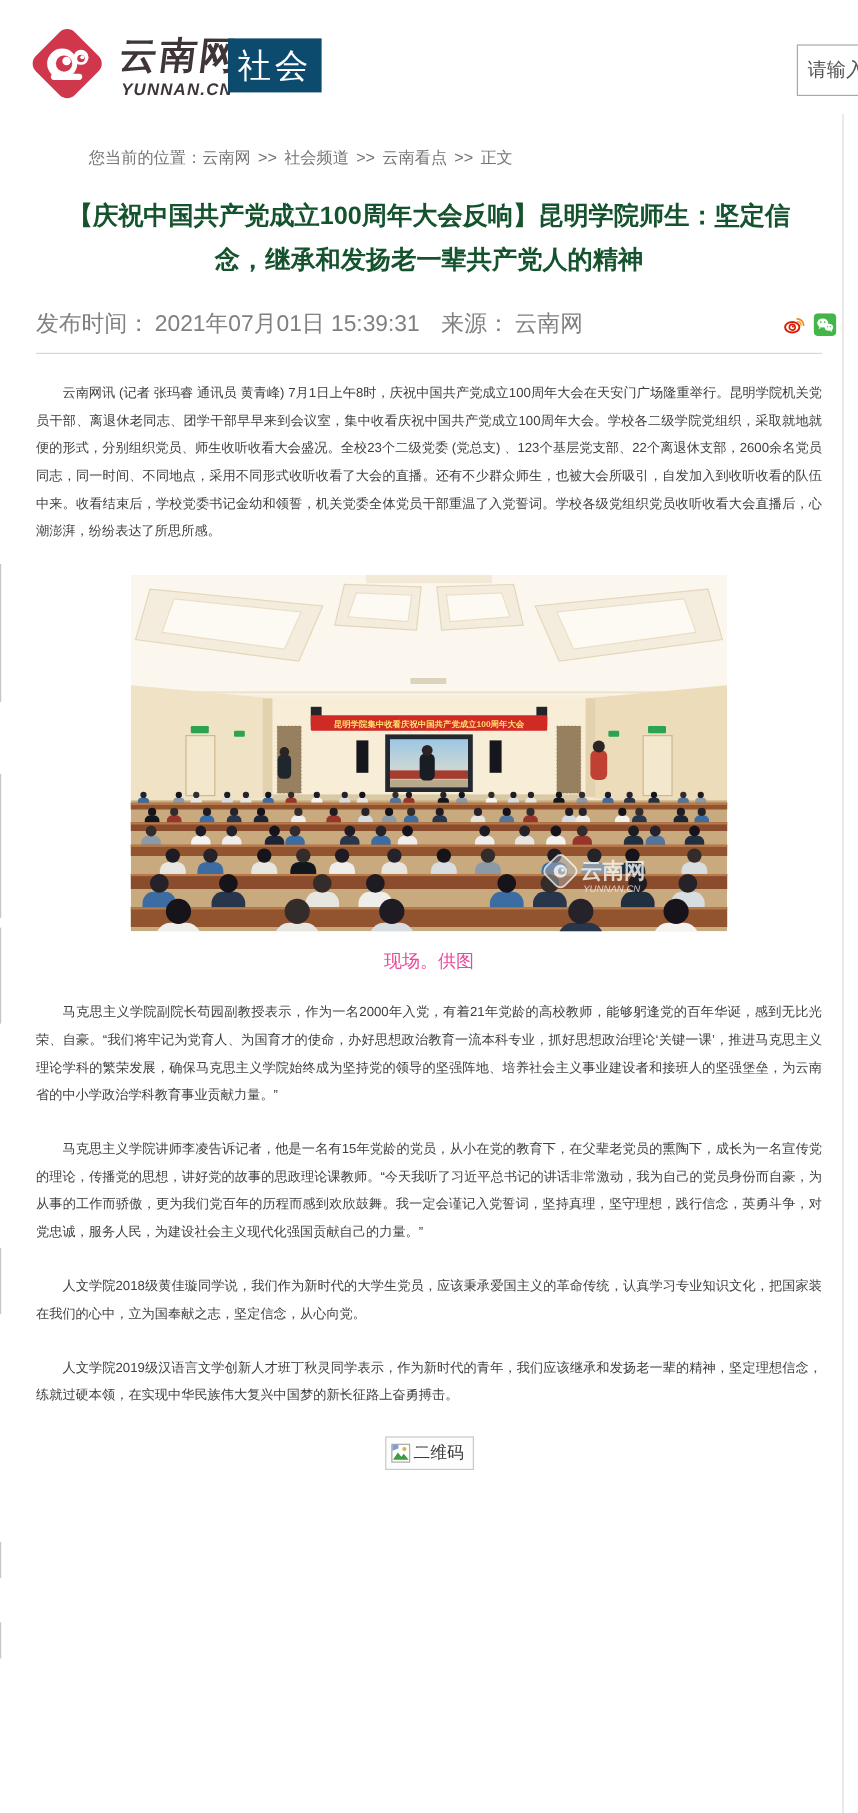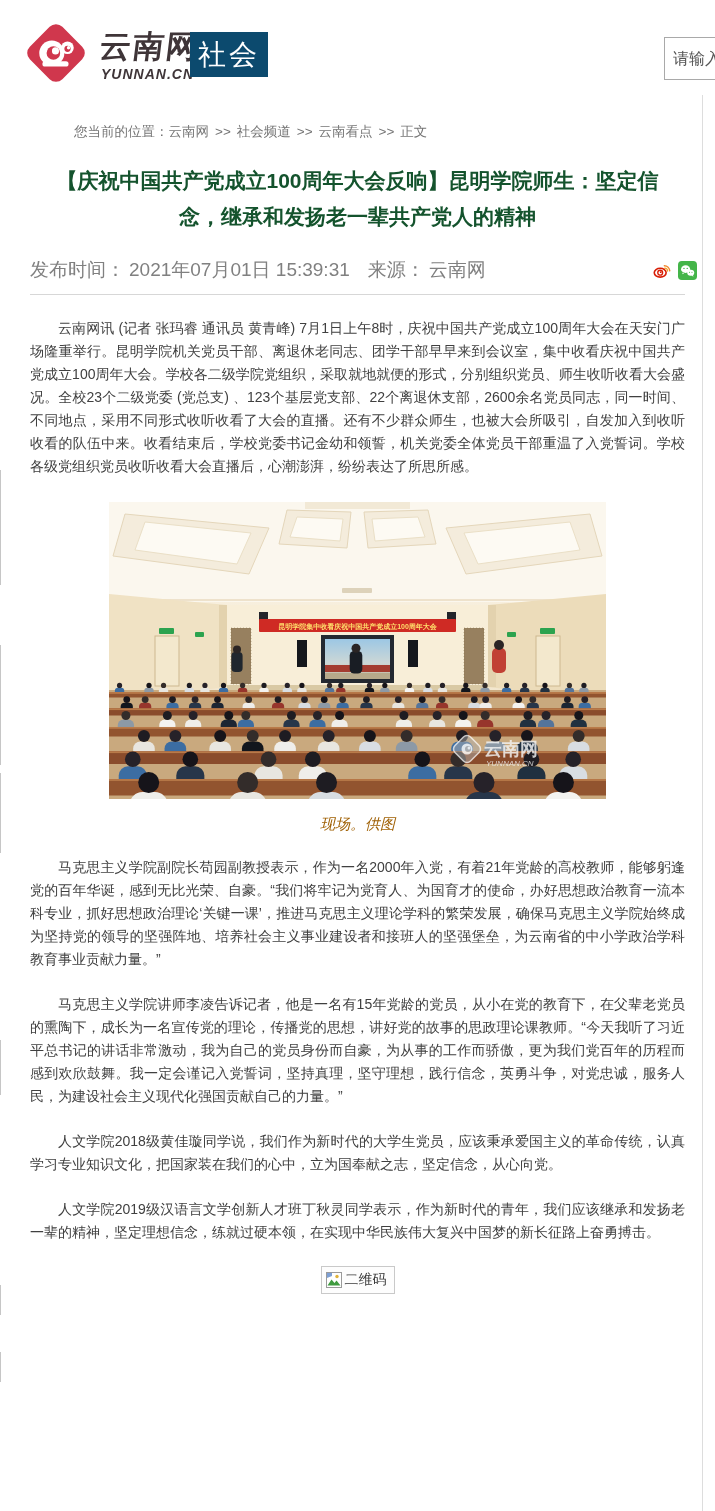--- a/index.html
+++ b/index.html
@@ -50,26 +50,26 @@
   .meta-row {
     margin-top:22px; display:flex; justify-content:space-between; align-items:center;
     font-size:19px; color:#808080;
   }
   .meta-left span { margin-right:4px; }
   .meta-left .gap { display:inline-block; width:10px; }
   .share-icons { display:flex; gap:7px; align-items:center; margin-right:-12px; }
   .share-icons svg { display:block; cursor:pointer; }
   .meta-divider { border-bottom:1px solid #d7d7d7; margin-top:11px; }
   .article-body p {
-    margin:22px 0; text-indent:2em; font-size:14px; line-height:23px;
+    margin:22px 0; text-indent:2em; font-size:11px; line-height:23px;
     color:#404040; text-align:justify;
   }
   figure.photo-figure { margin:24px 0 0; text-align:center; }
   figure.photo-figure svg { display:block; margin:0 auto; }
-  .photo-caption { margin-top:16px; font-size:15px; color:#a16207; text-align:center;font-style:italic; }
+  .photo-caption { margin-top:16px; font-size:15px; color:#ec4899; text-align:center; }
   .editor-line { margin-top:28px; font-size:15px; color:#4c4c4c; text-align:right; }
   .qr-wrap { margin-top:22px; text-align:center; }
   .qr-broken {
     display:inline-flex; align-items:center; gap:3px; border:1px solid #c9c9c9;
     background:#fdfdfd; padding:4px 7px 4px 4px; font-size:14px; color:#3a3a3a;
   }
 </style>
 </head>
 <body>
 

